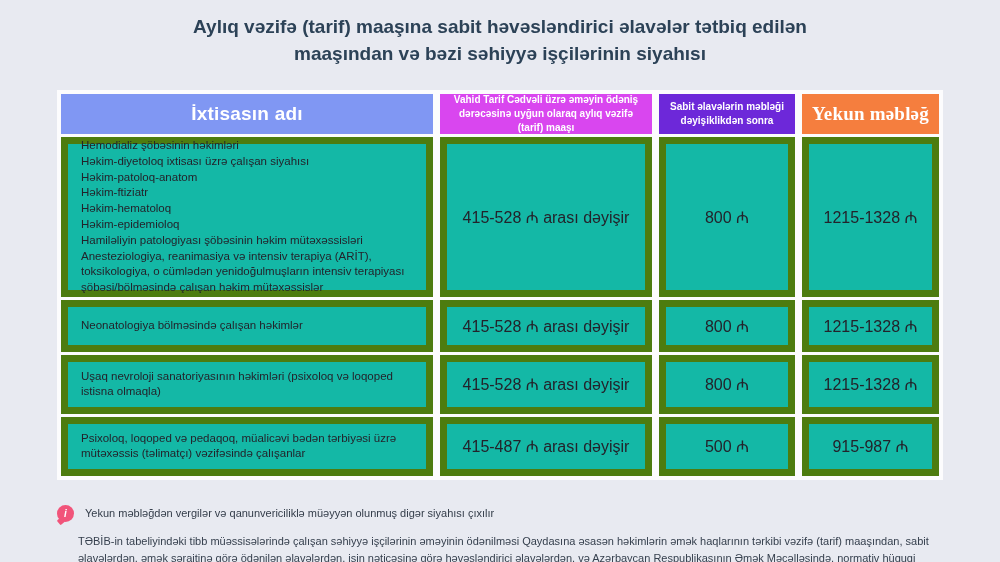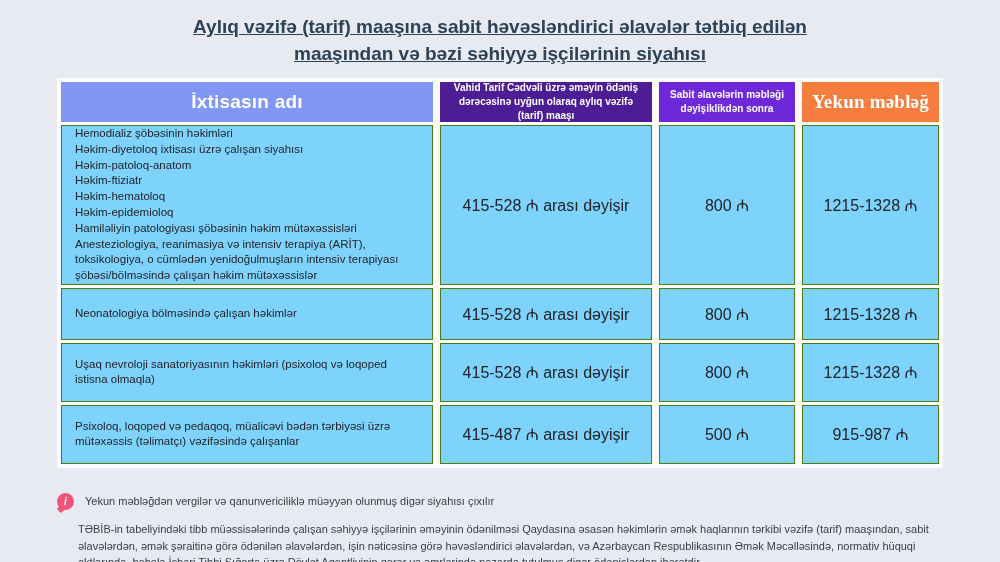--- a/index.html
+++ b/index.html
@@ -4,37 +4,37 @@
 <style>
   html,body{margin:0;padding:0;}
   body{
     width:1000px;height:562px;overflow:hidden;
     background:#E8EAF1;
     font-family:"Liberation Sans","DejaVu Sans",sans-serif;
     -webkit-font-smoothing:antialiased;
   }
   .title{
     text-align:center;font-weight:bold;font-size:19px;line-height:1.42;
-    color:#2C4257;margin:14px auto 10px;width:900px;text-decoration:underline;
+    color:#2C4257;margin:14px auto 22px;width:900px;
   }
   .panel{
     width:878px;margin:0 auto;background:#FCFCFD;padding:4px;
     display:grid;
     grid-template-columns:372px 212px 136px 137px;
     grid-template-rows:40px 160px 52px 59px 59px;
     gap:3px 7px;
   }
   .hcell{
     display:flex;align-items:center;justify-content:center;text-align:center;
     color:#FFFFFF;font-weight:bold;
   }
   .hcell.big{font-size:19px;letter-spacing:.2px;}
   .hcell.small{font-size:10px;line-height:1.4;padding:0 8px;}
   .cell{
-    background:#7dd3fc;border:1px solid #4d7c0f;box-sizing:border-box;
+    background:#14b8a6;border:7px solid #4d7c0f;box-sizing:border-box;
     color:#23232B;
   }
   .spec{
     display:flex;flex-direction:column;justify-content:center;
     padding:6px 14px 6px 13px;font-size:11.5px;
   }
   .spec .spec-line{line-height:15.8px;}
   .val{
     display:flex;align-items:center;justify-content:center;
     font-size:16px;text-align:center;
@@ -61,21 +61,21 @@
 <body>
 
 <h1 class="title">
   <span>Aylıq vəzifə (tarif) maaşına sabit həvəsləndirici əlavələr tətbiq edilən</span><br>
   <span>maaşından və bəzi səhiyyə işçilərinin siyahısı</span>
 </h1>
 
 <div class="panel">
 
   <div class="hcell big" style="background-color: rgb(128, 151, 243);">İxtisasın adı</div>
-  <div class="hcell small" style="background-color: #4c1d95;">Vahid Tarif Cədvəli üzrə əməyin ödəniş dərəcəsinə uyğun olaraq aylıq vəzifə (tarif) maaşı</div>
+  <div class="hcell small" style="background-color: #d946ef;">Vahid Tarif Cədvəli üzrə əməyin ödəniş dərəcəsinə uyğun olaraq aylıq vəzifə (tarif) maaşı</div>
   <div class="hcell small" style="background-color: #6d28d9;">Sabit əlavələrin məbləği dəyişiklikdən sonra</div>
   <div class="hcell big" style="background-color: rgb(245, 126, 62); font-family: Liberation Serif, serif;">Yekun məbləğ</div>
 
   <div class="cell spec">
       <div class="spec-line">Hemodializ şöbəsinin həkimləri</div>
       <div class="spec-line">Həkim-diyetoloq ixtisası üzrə çalışan siyahısı</div>
       <div class="spec-line">Həkim-patoloq-anatom</div>
       <div class="spec-line">Həkim-ftiziatr</div>
       <div class="spec-line">Həkim-hematoloq</div>
       <div class="spec-line">Həkim-epidemioloq</div>

